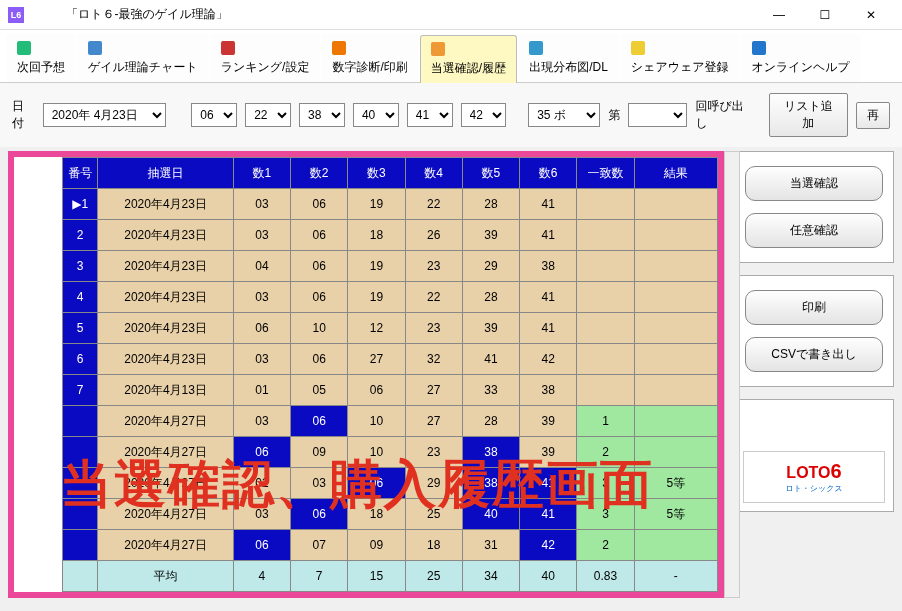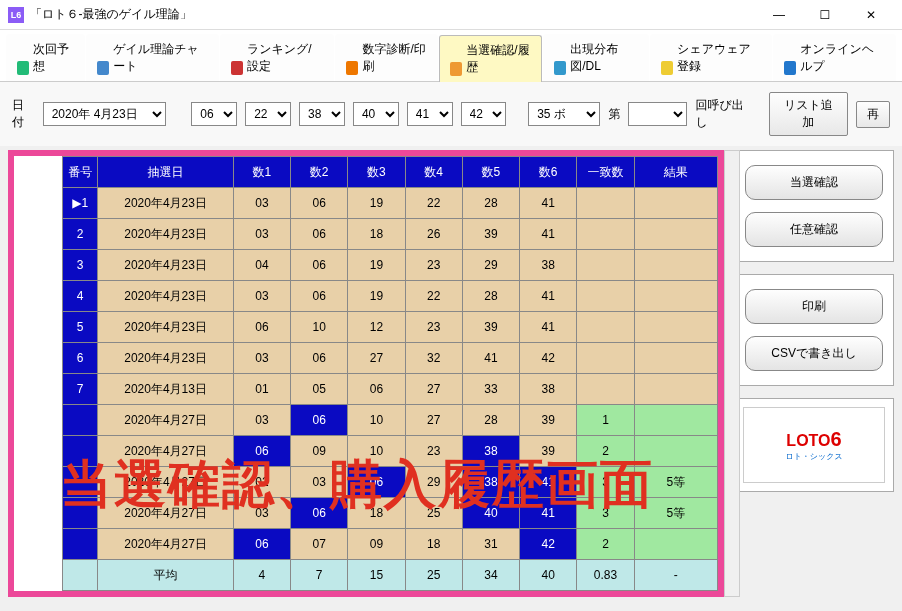--- a/index.html
+++ b/index.html
@@ -1,25 +1,25 @@
 <!DOCTYPE html>
 <html><head>
 <meta charset="utf-8">
 <style>
 * { box-sizing: border-box; margin: 0; padding: 0; font-family: "MS PGothic", sans-serif; }
 body { background: #f0f0f0; width: 902px; height: 611px; overflow: hidden; }
 
 .titlebar { height: 30px; background: #fff; border-bottom: 1px solid #ddd; display: flex; align-items: center; padding: 0 8px; }
 .titlebar .icon { width:16px; height:16px; background:#8b5cf6; margin-right:6px; display:inline-flex; align-items:center; justify-content:center; color:#fff; font-size:9px; font-weight:bold; }
-.titlebar .title { font-size: 12px; flex: 1; }
+.titlebar .title { font-size: 12px; flex: 1; margin-left: 36px; }
 .winbtns { display: flex; gap: 0; }
 .winbtn { width: 46px; height: 30px; display: flex; align-items: center; justify-content: center; font-size: 12px; cursor: pointer; }
 
 .tabs { display: flex; background: #fff; border-bottom: 1px solid #ccc; padding: 4px 6px 0 6px; gap: 1px; }
-.tab { padding: 6px 10px; font-size: 12px; border: 1px solid transparent; border-bottom: none; display: flex; align-items: flex-end; gap: 4px; cursor: pointer; background:#fdfdfd; border-top-left-radius:3px; border-top-right-radius:3px; }
+.tab { padding: 6px 10px; font-size: 12px; border: 1px solid transparent; border-bottom: none; display: flex; align-items: flex-start; gap: 4px; cursor: pointer; background:#fdfdfd; border-top-left-radius:3px; border-top-right-radius:3px;flex-direction:column; }
 .tab.active { border-color: #bbb; background: #fef9c3; position: relative; top: 1px; }
 .ticon { width:14px; height:14px; display:inline-block; border-radius:2px; }
 
 .toolbar { padding: 10px 12px; display: flex; align-items: center; gap: 8px; font-size: 12px; background:#f8f8f8; }
 .sel { border: 1px solid #888; background: #fff; padding: 3px 4px; font-size: 12px; }
 .btn { border: 1px solid #888; background: linear-gradient(#fefefe,#e8e8e8); padding: 4px 10px; font-size: 12px; cursor: pointer; border-radius:2px; }
 
 .main { display: flex; padding: 4px 8px 8px 8px; gap: 10px; }
 .grid-wrap { flex: 1; border: 6px solid #ec4899; background:#fff; position:relative;padding-left:48px; }
 .grid { width: 100%; border-collapse: collapse; font-size: 12px; }
@@ -29,21 +29,21 @@
 .date { background: #e8d0a8; width: 130px; }
 .num { background: #e8d0a8; width: 55px; }
 .navy { background: #0a0ac2 !important; color: #fff; }
 .green { background: #a0e8a0 !important; }
 .avg-row td { background: #bfe8e8; }
 
 .side { width: 160px; display: flex; flex-direction: column; gap: 12px; }
 .panel { border: 1px solid #aaa; background: #fff; padding: 14px 10px; display: flex; flex-direction: column; gap: 12px; }
 .sidebtn { border: 1px solid #888; background: linear-gradient(#fefefe,#e4e4e4); padding: 8px 4px; font-size: 12px; cursor: pointer; text-align: center; border-radius:10px; }
 .logo { border: 1px solid #aaa; background: #fff; padding: 8px; text-align: center; }
-.logo-inner { border:1px solid #ccc; padding:20px 2px; font-family: Arial; font-weight:bold; }
+.logo-inner { border:1px solid #ccc; padding:8px 2px; font-family: Arial; font-weight:bold;margin-top:43px; }
 
 .overlay { position: absolute; left: 60px; top: 450px; font-size: 52px; color: #e03020; font-weight: bold; letter-spacing: 2px; pointer-events: none; white-space: nowrap; }
 
 .scrollbar { position:absolute; right:-16px; top:0; bottom:0; width:16px; background:#f0f0f0; border:1px solid #ccc; }
 .grid-outer { position:relative; display:flex; }
 </style>
 </head>
 <body>
 
 <div class="titlebar">

